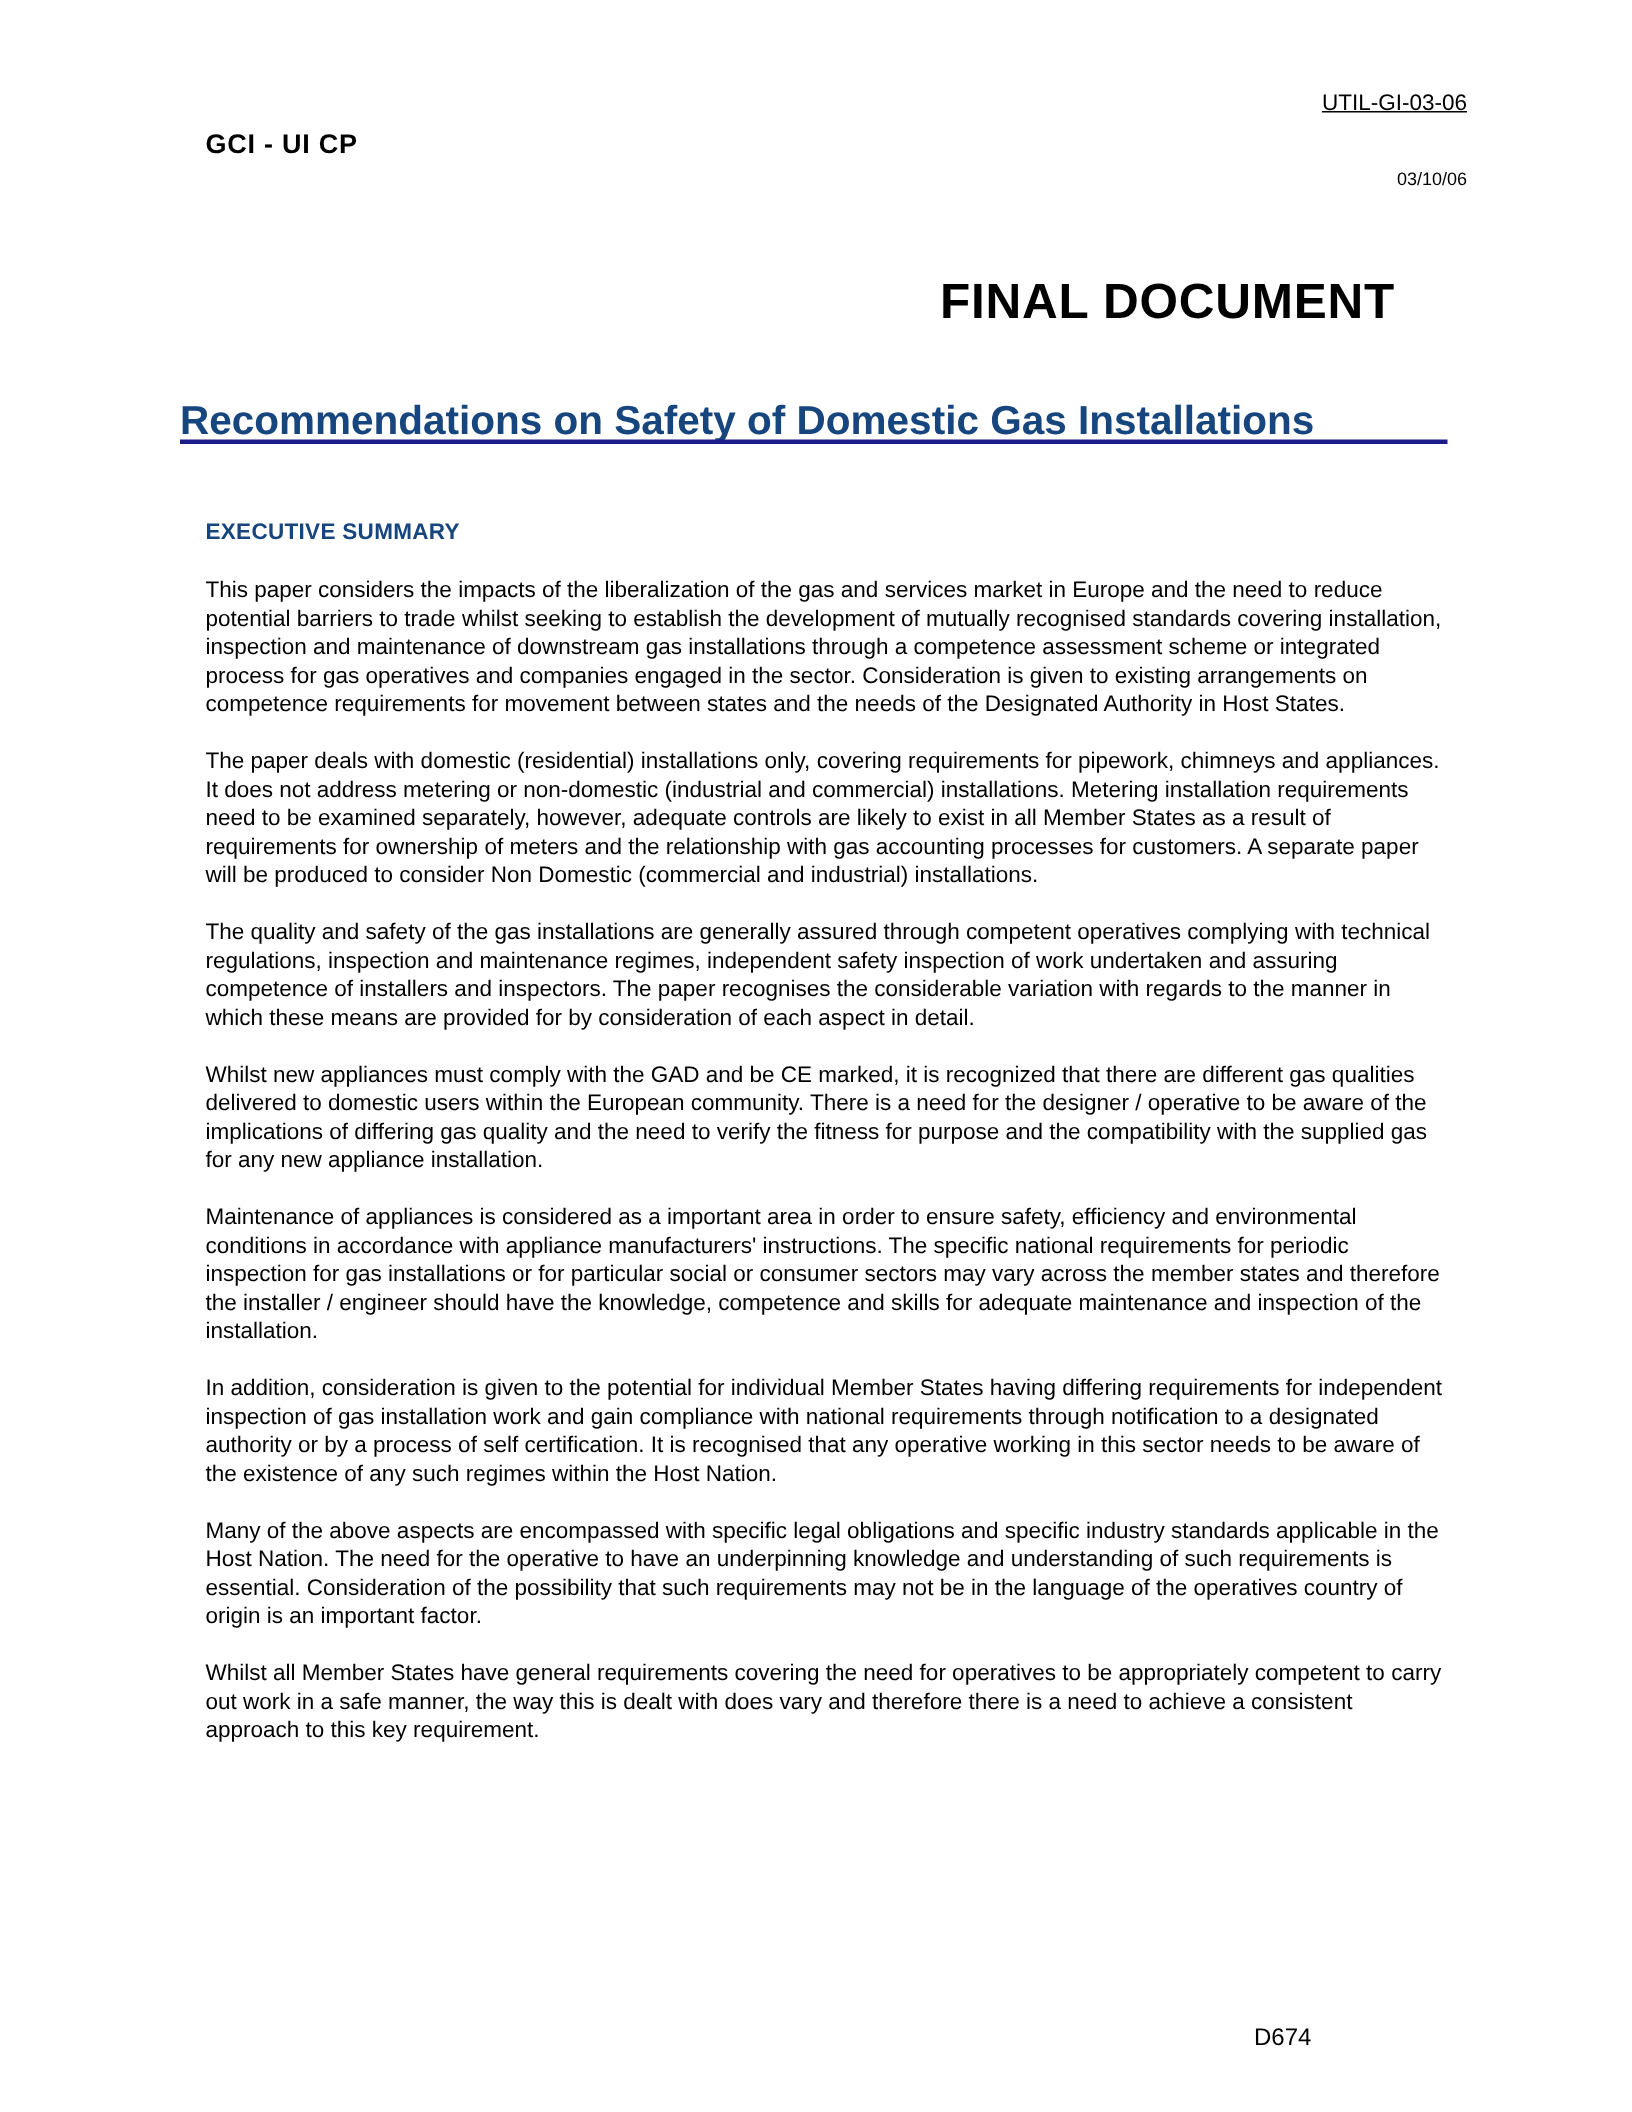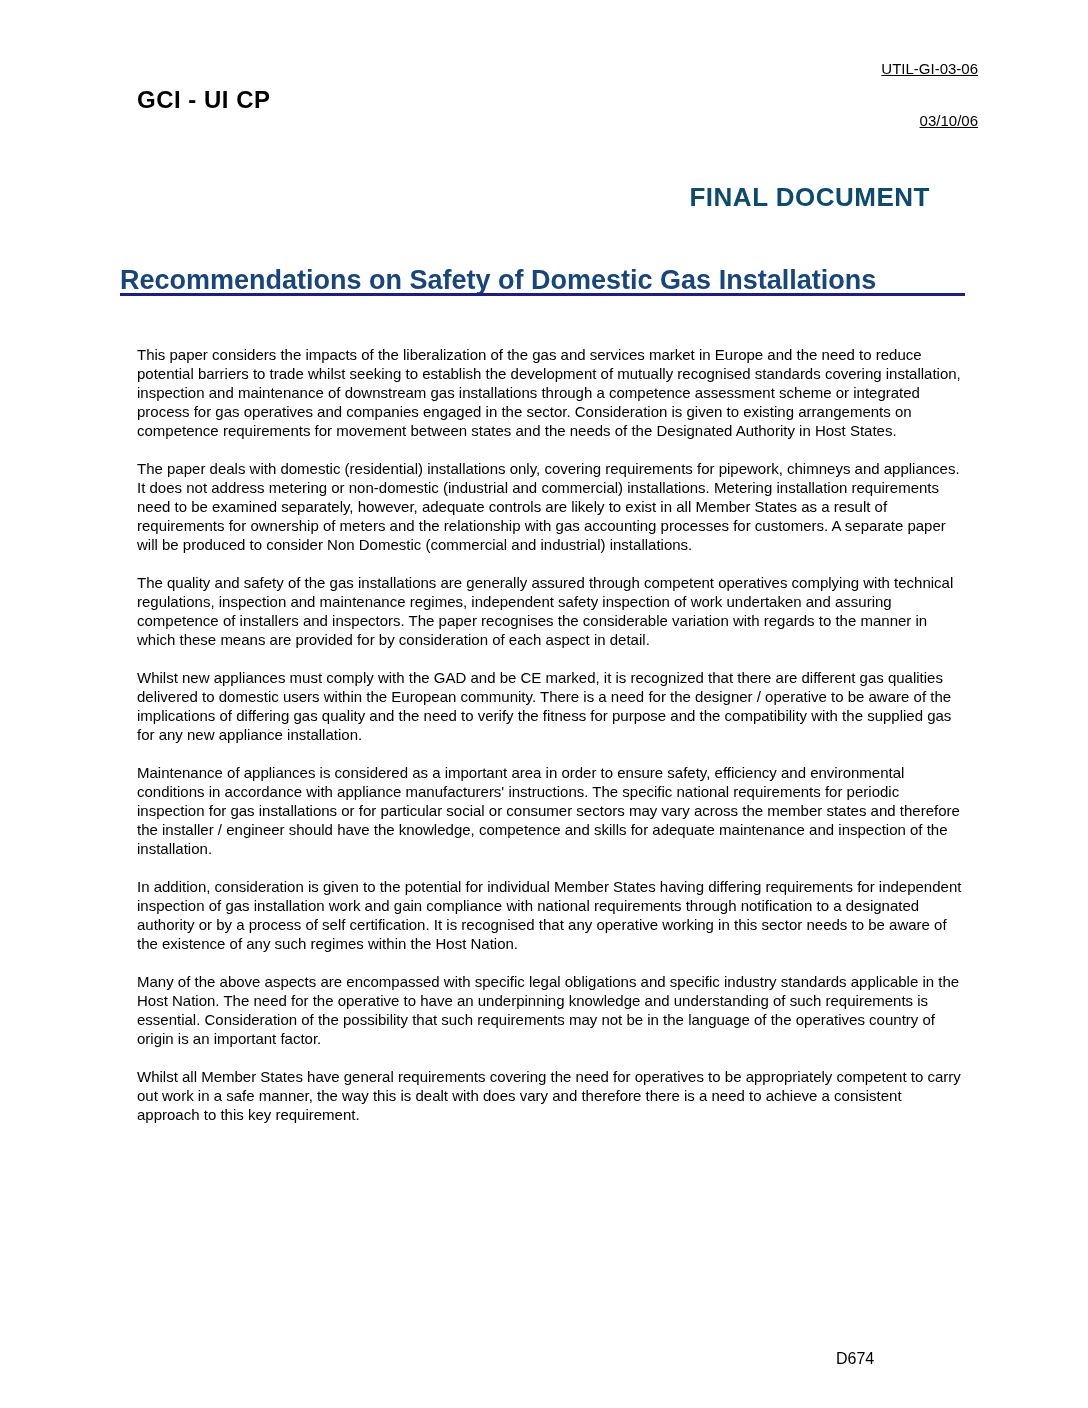--- a/index.html
+++ b/index.html
@@ -24,50 +24,49 @@
     line-height: 34px;
     font-weight: bold;
     letter-spacing: 1px;
     color: #3A4BA5;
   }
 
   .committee {
     position: absolute;
     left: 137px;
     top: 86px;
-    font-size: 24px;
+    font-size: 18px;
     font-weight: bold;
     letter-spacing: 0.5px;
     color: #000000;
   }
 
   .doc-ref {
     position: absolute;
     right: 110px;
     top: 60px;
     font-size: 15px;
     text-decoration: underline;
   }
 
   .doc-date {
     position: absolute;
     right: 110px;
     top: 112px;
-    font-size: 15px;
-    text-decoration: underline;
+    font-size: 12px;
   }
 
   .status {
     position: absolute;
     right: 158px;
     top: 182px;
-    font-size: 26px;
+    font-size: 33px;
     font-weight: bold;
     letter-spacing: 0.5px;
-    color: #0c4a6e;
+    color: #000000;
   }
 
   .title {
     position: absolute;
     left: 120px;
     top: 247px;
     width: 850px;
     font-size: 27px;
     font-weight: bold;
     color: #17457E;
@@ -130,20 +129,21 @@
 
   <div class="doc-ref">UTIL-GI-03-06</div>
   <div class="doc-date">03/10/06</div>
 
   <div class="status">FINAL DOCUMENT</div>
 
   <h1 class="title">Recommendations on Safety of Domestic Gas Installations</h1>
   <div class="rule"></div>
 
   <div class="content">
+    <h2 class="section-heading">EXECUTIVE SUMMARY</h2>
     <p>This paper considers the impacts of the liberalization of the gas and services market in Europe and the need to reduce potential barriers to trade whilst seeking to establish the development of mutually recognised standards covering installation, inspection and maintenance of downstream gas installations through a competence assessment scheme or integrated process for gas operatives and companies engaged in the sector. Consideration is given to existing arrangements on competence requirements for movement between states and the needs of the Designated Authority in Host States.</p>
     <p>The paper deals with domestic (residential) installations only, covering requirements for pipework, chimneys and appliances. It does not address metering or non-domestic (industrial and commercial) installations.  Metering installation requirements need to be examined separately, however, adequate controls are likely to exist in all Member States as a result of requirements for ownership of meters and the relationship with gas accounting processes for customers. A separate paper will be produced to consider Non Domestic (commercial and industrial) installations.</p>
     <p>The quality and safety of the gas installations are generally assured through competent operatives complying with technical regulations, inspection and maintenance regimes, independent safety inspection of work undertaken and assuring competence of installers and inspectors. The paper recognises the considerable variation with regards to the manner in which these means are provided for by consideration of each aspect in detail.</p>
     <p>Whilst new appliances must comply with the GAD and be CE marked, it is recognized that there are different gas qualities delivered to domestic users within the European community. There is a need for the designer / operative to be aware of the implications of differing gas quality and the need to verify the fitness for purpose and the compatibility with the supplied gas for any new appliance installation.</p>
     <p>Maintenance of appliances is considered as a important area in order to ensure safety, efficiency and environmental conditions in accordance with appliance manufacturers' instructions. The specific national requirements for periodic inspection for gas installations or for particular social or consumer sectors may vary across the member states and therefore the  installer / engineer should have the knowledge, competence and skills for adequate maintenance and inspection of the installation.</p>
     <p>In addition, consideration is given to the potential for individual Member States having differing  requirements for independent inspection of gas installation work and gain compliance with national requirements through notification to a designated authority or by a process of self certification. It is recognised that any operative working in this sector needs to be aware of the existence of any such regimes within the Host Nation.</p>
     <p>Many of the above aspects are encompassed with specific legal obligations and specific industry standards applicable in the Host Nation. The need for the operative to have an underpinning knowledge and understanding of such requirements is essential. Consideration of the possibility that such requirements may not be in the language of the operatives country of origin is an important factor.</p>
     <p>Whilst all Member States have general requirements covering the need for operatives to be appropriately competent to carry out work in a safe manner, the way this is dealt with does vary and therefore there is a need to achieve a consistent approach to this key requirement.</p>
   </div>
 

